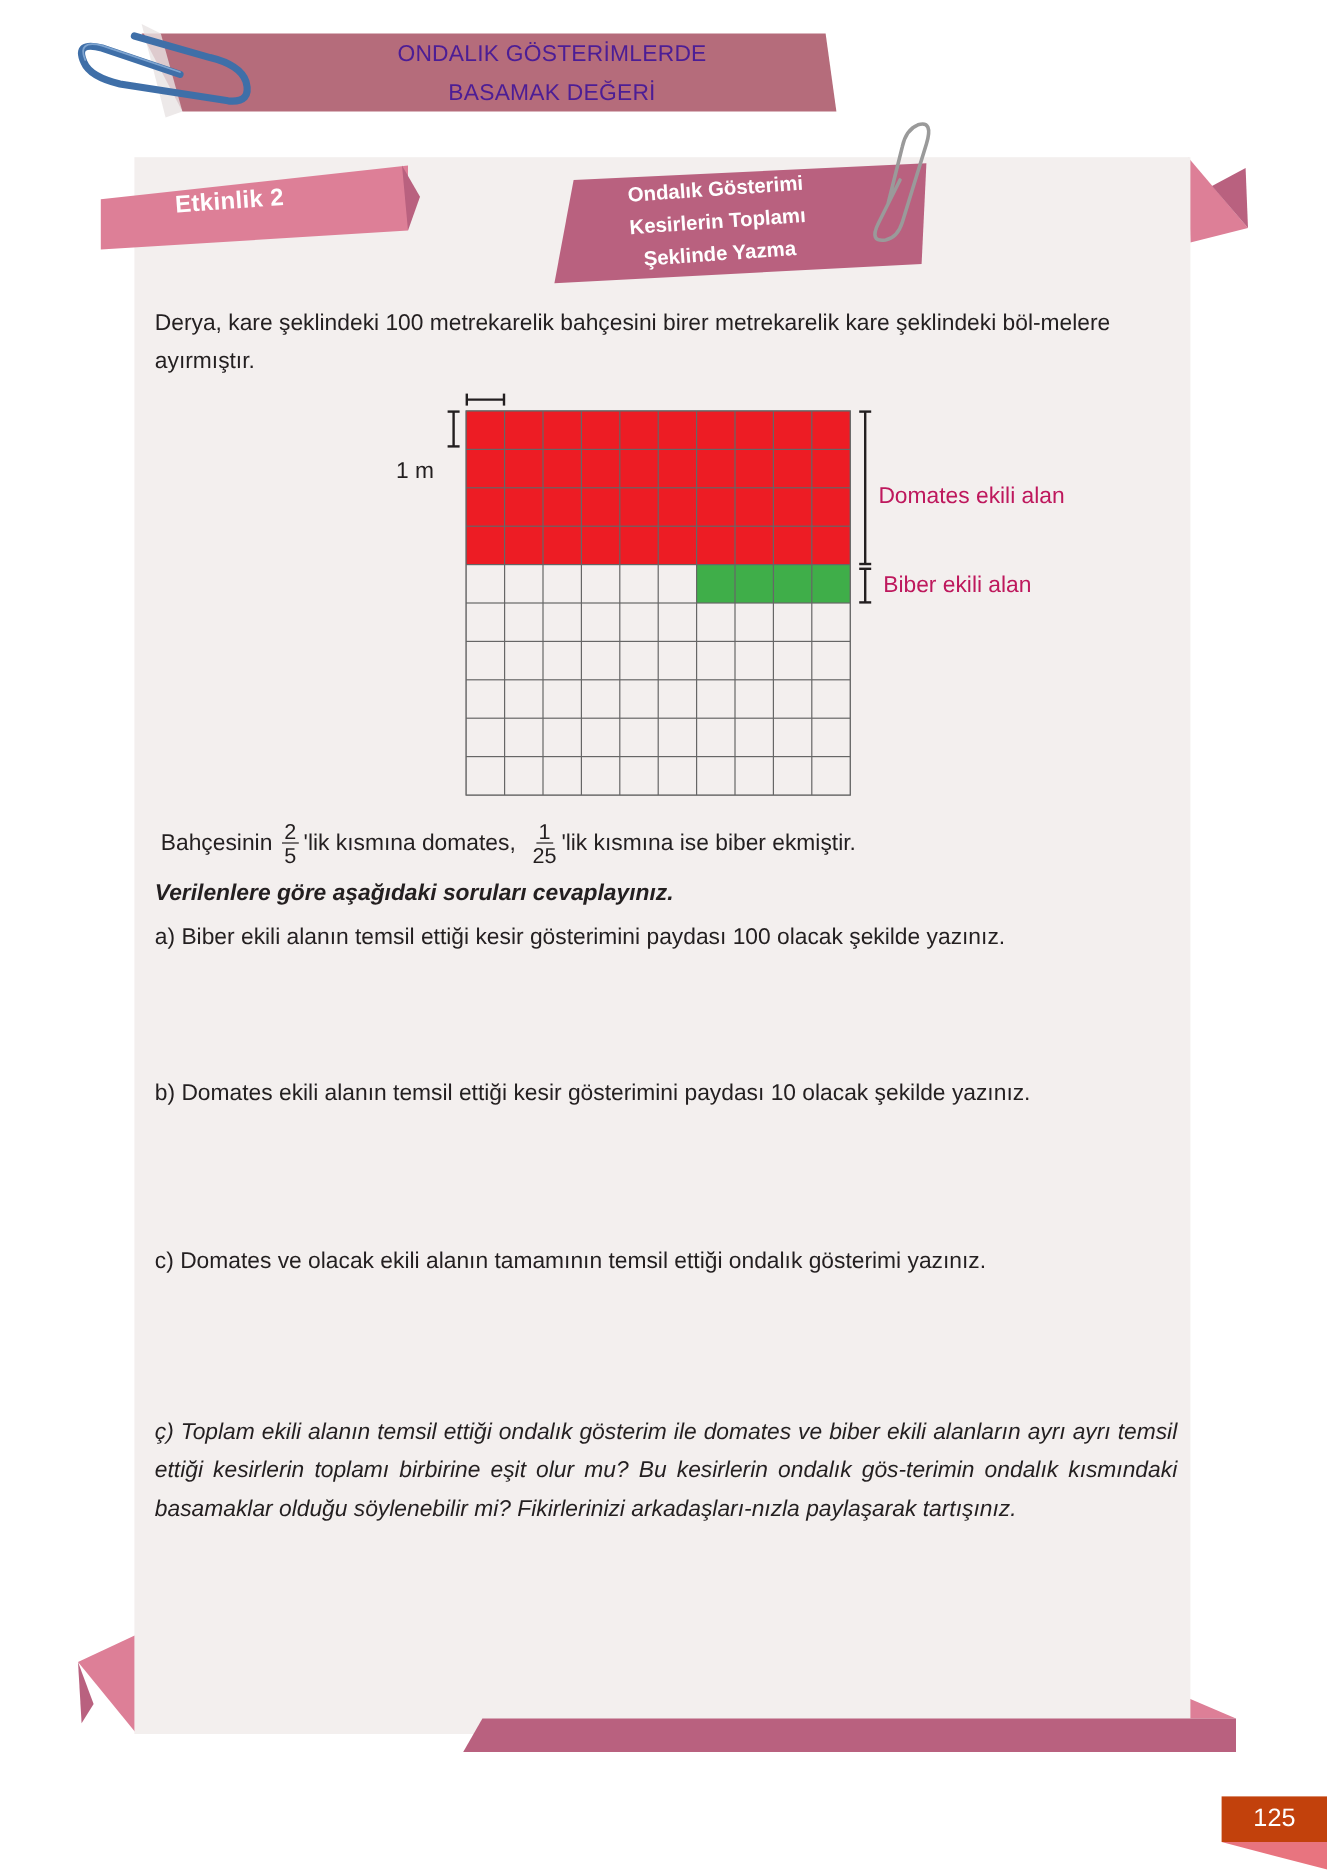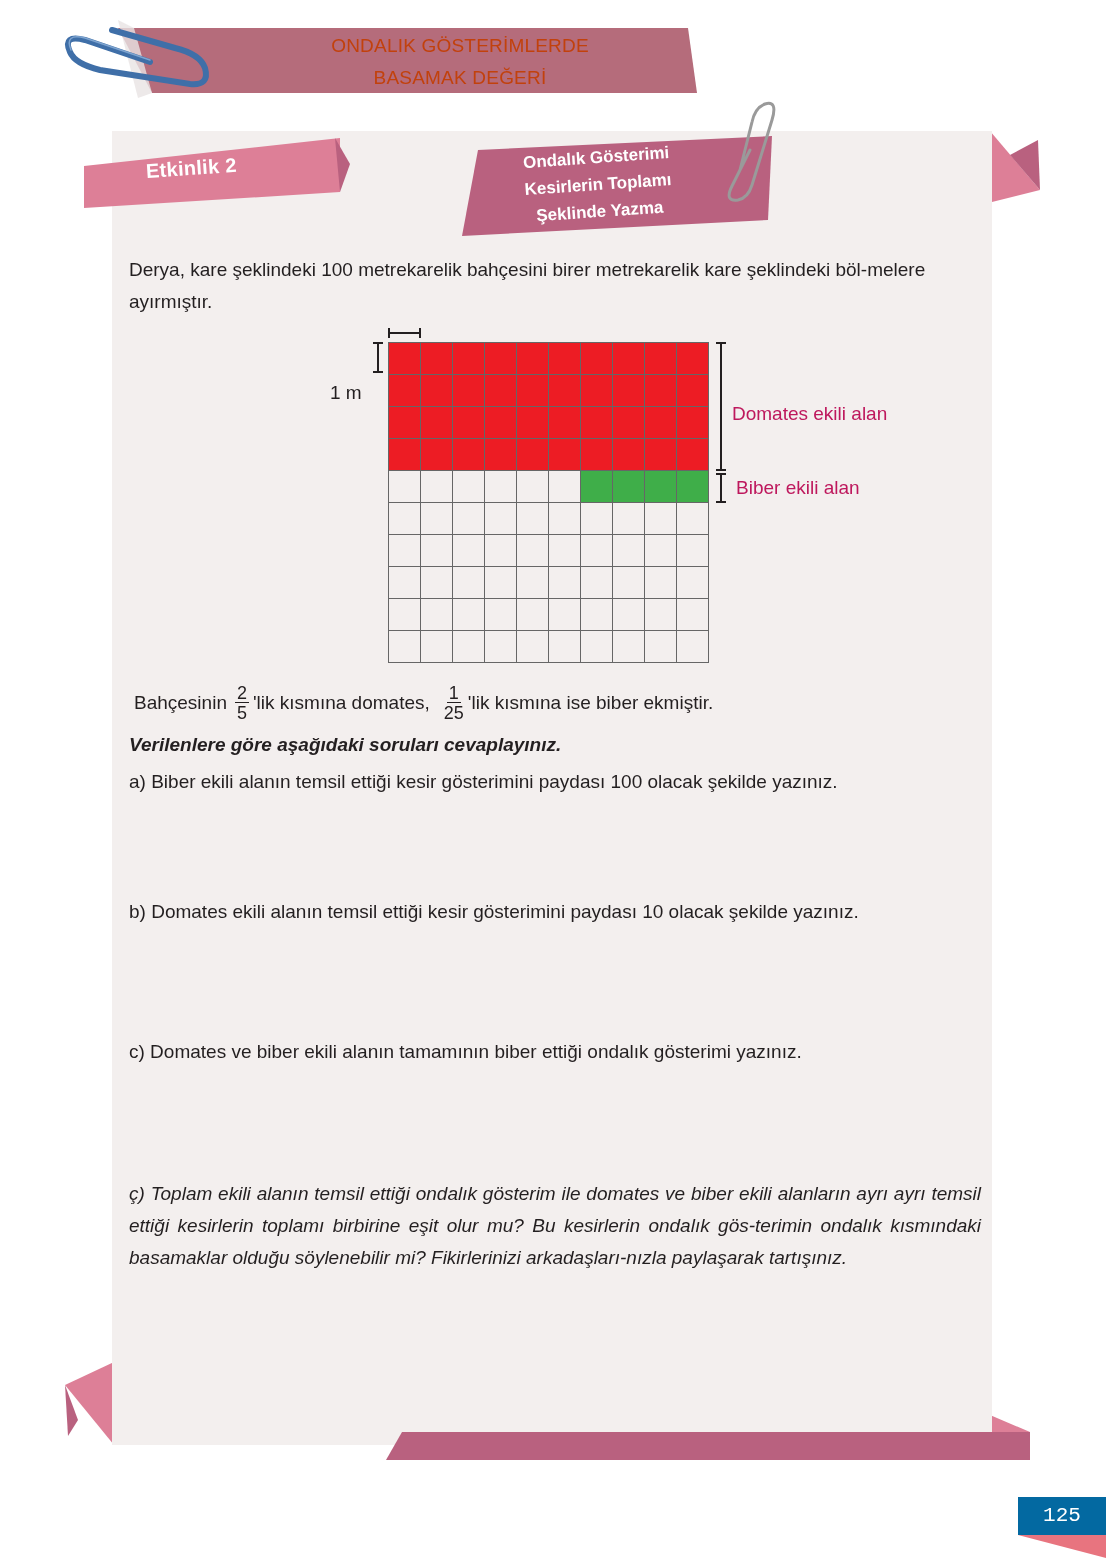--- a/index.html
+++ b/index.html
@@ -3,21 +3,21 @@
   <meta charset="utf-8">
   <style>
     * { box-sizing: border-box; margin: 0; padding: 0; }
     html, body { width: 1106px; height: 1560px; background: #ffffff; overflow: hidden; }
     body { position: relative; font-family: "Liberation Sans", sans-serif; color: #231f20; }
 
     
     .chapter-ribbon { position: absolute; left: 0; top: 0; width: 720px; height: 110px; }
     .chapter-ribbon svg { position: absolute; left: 0; top: 0; }
     .chapter-title { position: absolute; left: 240px; top: 30px; width: 440px; text-align: center;
-      color: #c2410c; font-size: 19px; line-height: 32px; letter-spacing: 0.2px; }
+      color: #4c1d95; font-size: 19px; line-height: 32px; letter-spacing: 0.2px; }
 
     
     .card { position: absolute; left: 112px; top: 131px; width: 880px; height: 1314px; background: #f3efee; }
 
     .deco { position: absolute; left: 0; top: 0; pointer-events: none; }
 
     .etkinlik-label { position: absolute; left: 146px; top: 160px; color: #ffffff; font-weight: bold;
       font-size: 20px; transform: rotate(-4deg); transform-origin: left center; letter-spacing: 0.3px; }
 
     .topic-label { position: absolute; left: 478px; top: 144px; width: 240px; text-align: center; color: #ffffff;
@@ -40,22 +40,22 @@
     .grid { position: absolute; left: 388px; top: 342px; width: 321px; height: 321px;
       display: grid; grid-template-columns: repeat(10, 1fr); grid-template-rows: repeat(10, 1fr);
       border: 1.5px solid #666; background: #666; gap: 1px; }
     .cell { background: #f3efee; }
     .cell.red { background: #ed1c24; }
     .cell.green { background: #3fae49; }
 
     .dim-label { position: absolute; font-size: 19px; color: #231f20; margin-top: 36px; }
     .legend-label { position: absolute; font-size: 19px; color: #be185d; }
 
-    .page-number { position: absolute; left: 1018px; top: 1497px; width: 88px; height: 38px; background: #0369a1;
-      color: #ffffff; font-size: 21px; text-align: center; line-height: 38px; font-family: Liberation Mono, monospace; }
+    .page-number { position: absolute; left: 1018px; top: 1497px; width: 88px; height: 38px; background: #c2410c;
+      color: #ffffff; font-size: 21px; text-align: center; line-height: 38px; }
   </style>
 </head>
 <body>
 
 <div class="chapter-ribbon">
   <svg width="720" height="110">
     <polygon points="118,28 688,28 697,93 152,93" fill="#b56c7b"></polygon>
     <polygon points="118,20 134,28 152,93 138,98" fill="#e9e3e3" opacity="0.8"></polygon>
 
     <g fill="none" stroke="#3f6fa8" stroke-width="6" stroke-linecap="round">
@@ -245,19 +245,19 @@
     <span class="num">1</span>
     <span class="den">25</span>
   </span>
   <span>'lik kısmına ise biber ekmiştir.</span>
 </div>
 
 <div class="text instruction">Verilenlere göre aşağıdaki soruları cevaplayınız.</div>
 
 <div class="text q q-a">a) Biber ekili alanın temsil ettiği kesir gösterimini paydası 100 olacak şekilde yazınız.</div>
 <div class="text q q-b">b) Domates ekili alanın temsil ettiği kesir gösterimini paydası 10 olacak şekilde yazınız.</div>
-<div class="text q q-c">c) Domates ve biber ekili alanın tamamının biber ettiği ondalık gösterimi yazınız.</div>
+<div class="text q q-c">c) Domates ve olacak ekili alanın tamamının temsil ettiği ondalık gösterimi yazınız.</div>
 <div class="text q q-cc">ç) Toplam ekili alanın temsil ettiği ondalık gösterim ile domates ve biber ekili alanların ayrı ayrı temsil ettiği kesirlerin toplamı birbirine eşit olur mu? Bu kesirlerin ondalık gös-terimin ondalık kısmındaki basamaklar olduğu söylenebilir mi? Fikirlerinizi arkadaşları-nızla paylaşarak tartışınız.</div>
 
 <svg class="deco" width="1106" height="1560">
   <polygon points="1018,1535 1106,1535 1106,1558" fill="#e8747f"></polygon>
 </svg>
 <div class="page-number">125</div>
 
 </body></html>

